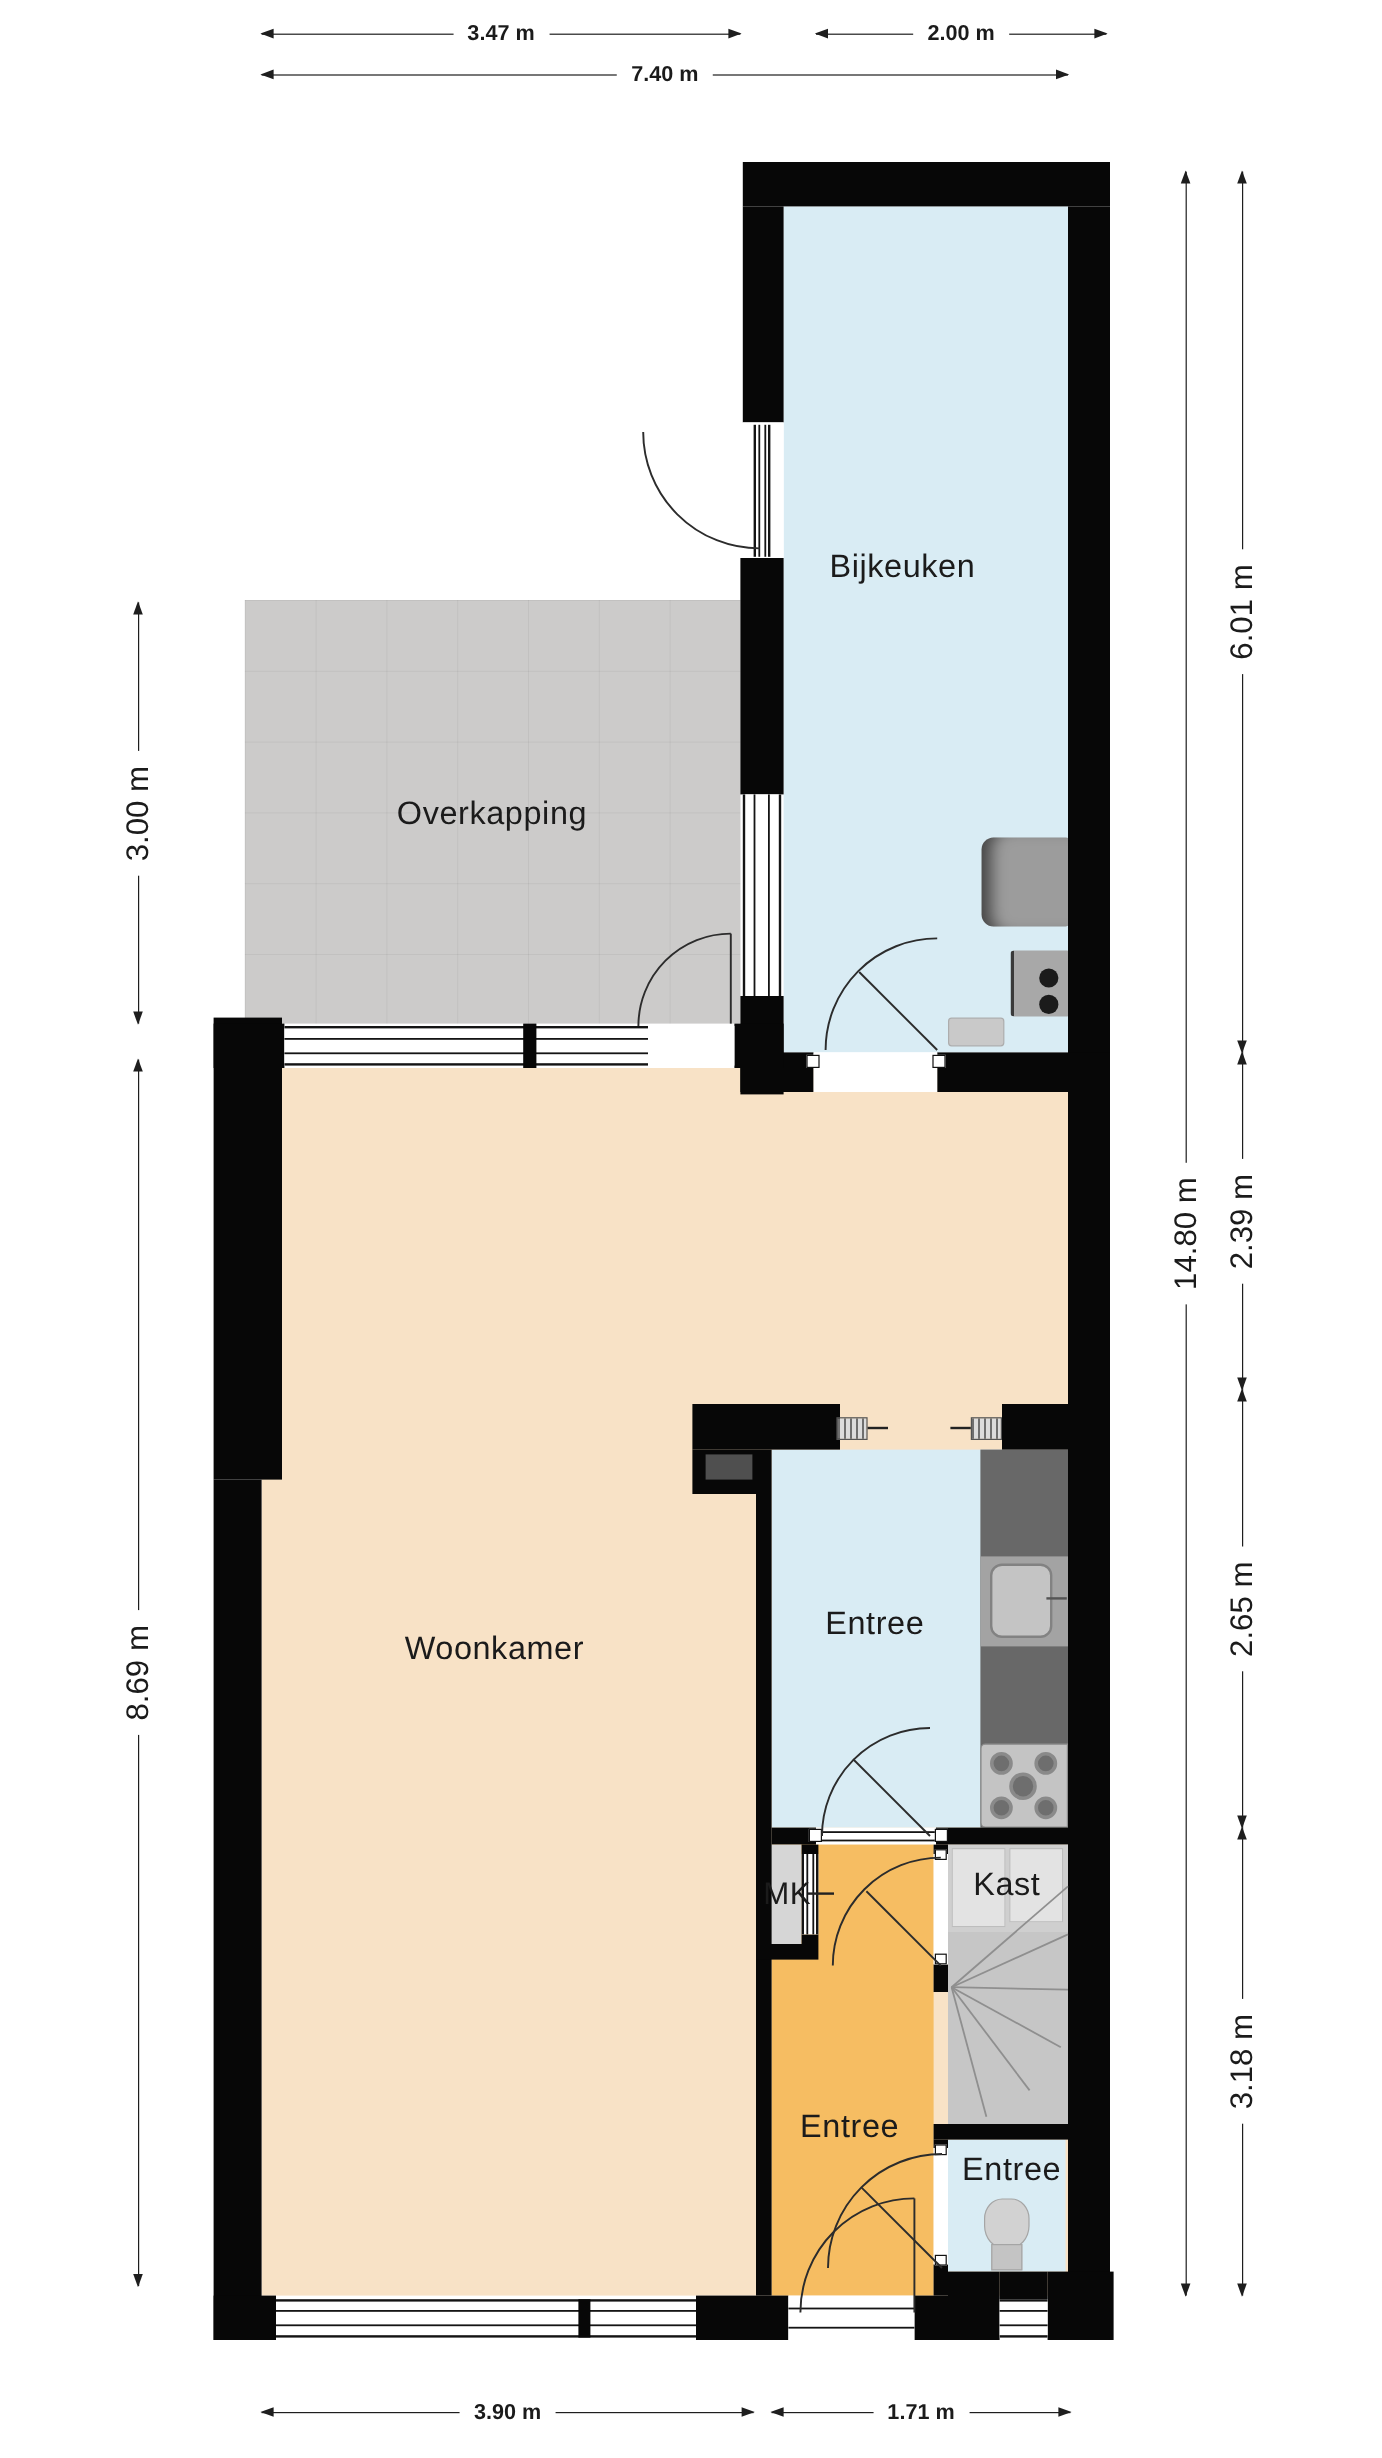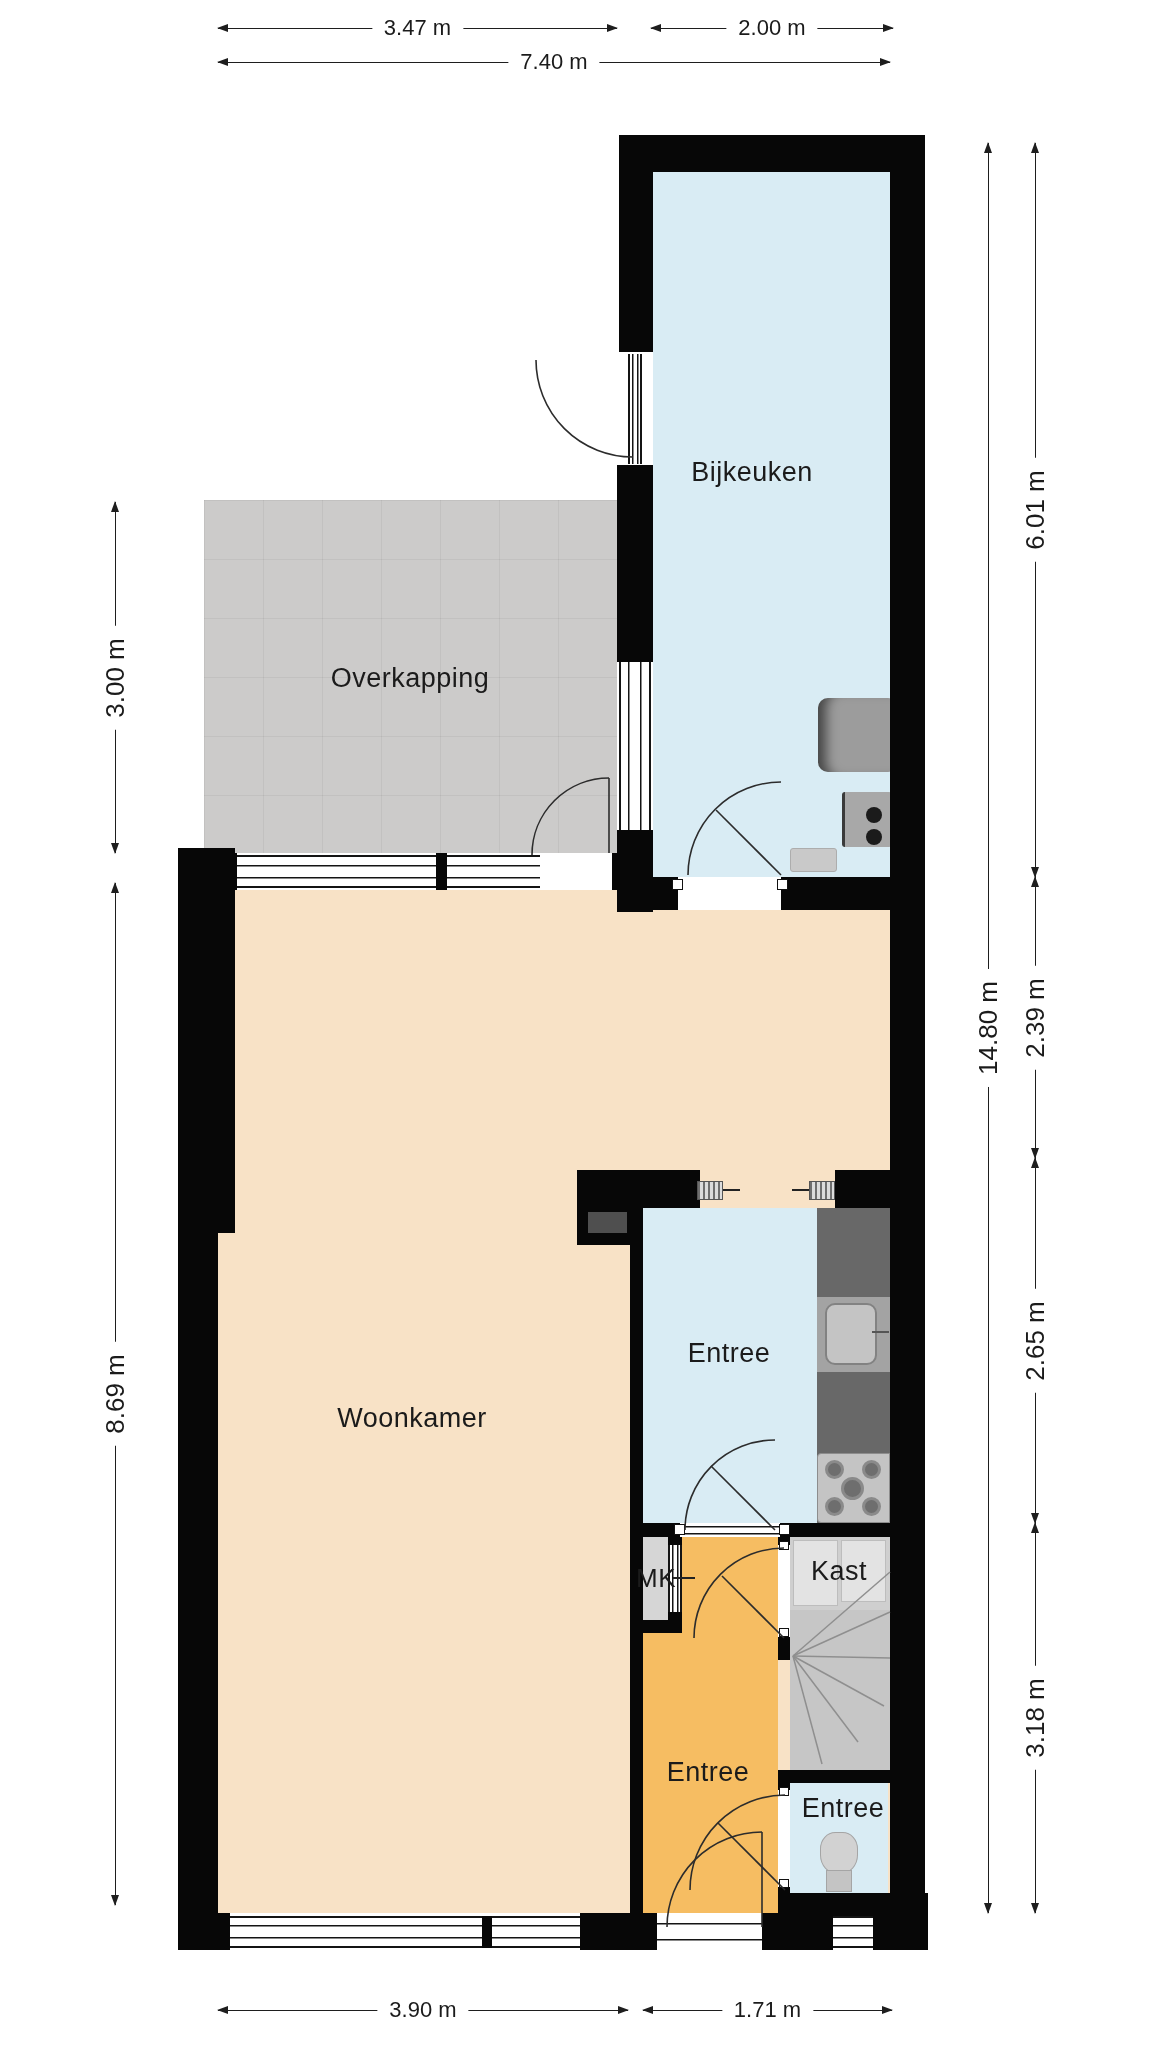--- a/index.html
+++ b/index.html
@@ -23,21 +23,21 @@
   .jamb{position:absolute;background:#fff;border:1.5px solid #111;box-sizing:border-box;}
   .striped{position:absolute;background:repeating-linear-gradient(90deg,#6f6f6f 0 2px,#dcdcdc 2px 5px);border:1px solid #555;box-sizing:border-box;}
   .roomlabel{position:absolute;transform:translate(-50%,-50%);font-size:27px;letter-spacing:.5px;white-space:nowrap;}
   
   .dimh{position:absolute;height:0;border-top:1.5px solid #1e1e1e;}
   .dimv{position:absolute;width:0;border-left:1.5px solid #1e1e1e;}
   .dimh .al{position:absolute;left:-1px;top:-5.5px;width:0;height:0;border-top:4.5px solid transparent;border-bottom:4.5px solid transparent;border-right:11px solid #1e1e1e;}
   .dimh .ar{position:absolute;right:-1px;top:-5.5px;width:0;height:0;border-top:4.5px solid transparent;border-bottom:4.5px solid transparent;border-left:11px solid #1e1e1e;}
   .dimv .at{position:absolute;top:-1px;left:-5.2px;width:0;height:0;border-left:4.5px solid transparent;border-right:4.5px solid transparent;border-bottom:11px solid #1e1e1e;}
   .dimv .ab{position:absolute;bottom:-1px;left:-5.2px;width:0;height:0;border-left:4.5px solid transparent;border-right:4.5px solid transparent;border-top:11px solid #1e1e1e;}
-  .dimh span{position:absolute;left:50%;top:-1px;transform:translate(-50%,-50%);background:#fff;padding:0 12px;font-size:22px;white-space:nowrap;}
+  .dimh span{position:absolute;left:50%;top:-1px;transform:translate(-50%,-50%);background:#fff;padding:0 12px;font-size:18px;white-space:nowrap;font-weight:bold;}
   .dimv span{position:absolute;top:50%;left:-1px;transform:translate(-50%,-50%) rotate(-90deg);background:#fff;padding:0 12px;font-size:26px;white-space:nowrap;}
   svg.overlay{position:absolute;left:0;top:0;pointer-events:none;}
   .shelf{position:absolute;background:#e3e3e3;border:1px solid #bdbdbd;box-sizing:border-box;}
 </style>
 </head>
 <body>
 
 <div id="stage">
 
   <div class="floor" style="left:204px;top:500px;width:413px;height:353px;background:#cccbca;
@@ -174,34 +174,34 @@
       <line x1="793" y1="1656" x2="890" y2="1612"></line>
       <line x1="793" y1="1656" x2="890" y2="1658"></line>
       <line x1="793" y1="1656" x2="884" y2="1706"></line>
       <line x1="793" y1="1656" x2="858" y2="1742"></line>
       <line x1="793" y1="1656" x2="822" y2="1764"></line>
     </g>
   </svg>
 
   <span class="roomlabel" style="left:752px;top:472px;">Bijkeuken</span>
   <span class="roomlabel" style="left:410px;top:678px;">Overkapping</span>
-  <span class="roomlabel" style="left:412px;top:1374px;margin-top:44px;">Woonkamer</span>
+  <span class="roomlabel" style="left:412px;top:1374px;">Woonkamer</span>
   <span class="roomlabel" style="left:729px;top:1353px;">Entree</span>
   <span class="roomlabel" style="left:708px;top:1772px;">Entree</span>
   <span class="roomlabel" style="left:843px;top:1808px;">Entree</span>
   <span class="roomlabel" style="left:839px;top:1571px;">Kast</span>
   <span class="roomlabel" style="left:656px;top:1578px;font-size:26px;">MK</span>
   <div class="abs" style="left:673px;top:1577px;width:22px;height:2px;background:#222;"></div>
 
   <div class="dimh" style="left:218px;top:28px;width:399px;">
     <i class="al"></i>
       <i class="ar"></i>
       <span>3.47 m</span>
   </div>
-  <div class="dimh" style="left:651px;top:28px;width:242px;">
+  <div class="dimh" style="left:680px;top:28px;width:242px;">
     <i class="al"></i>
       <i class="ar"></i>
       <span>2.00 m</span>
   </div>
   <div class="dimh" style="left:218px;top:62px;width:672px;">
     <i class="al"></i>
       <i class="ar"></i>
       <span>7.40 m</span>
   </div>
 

